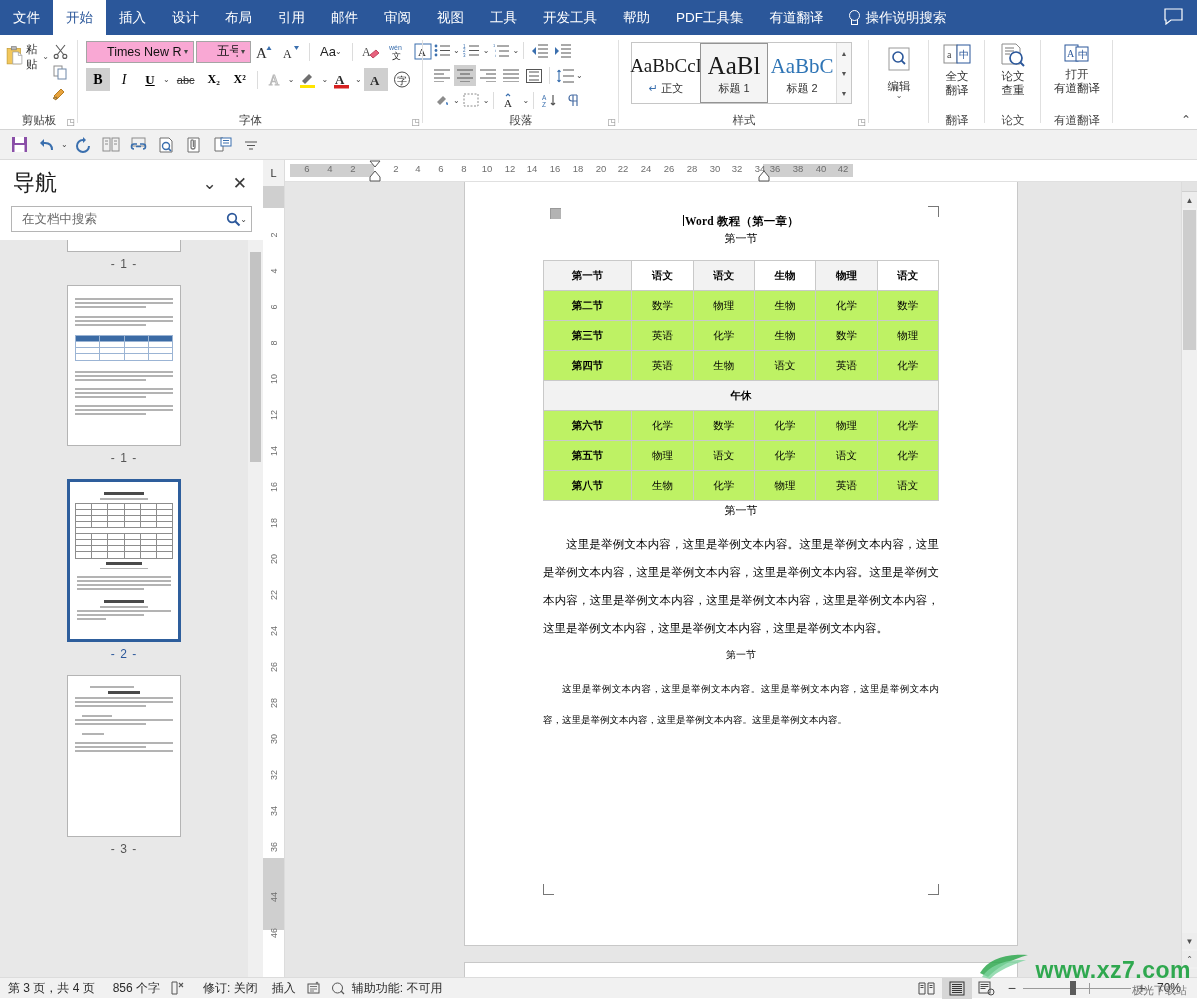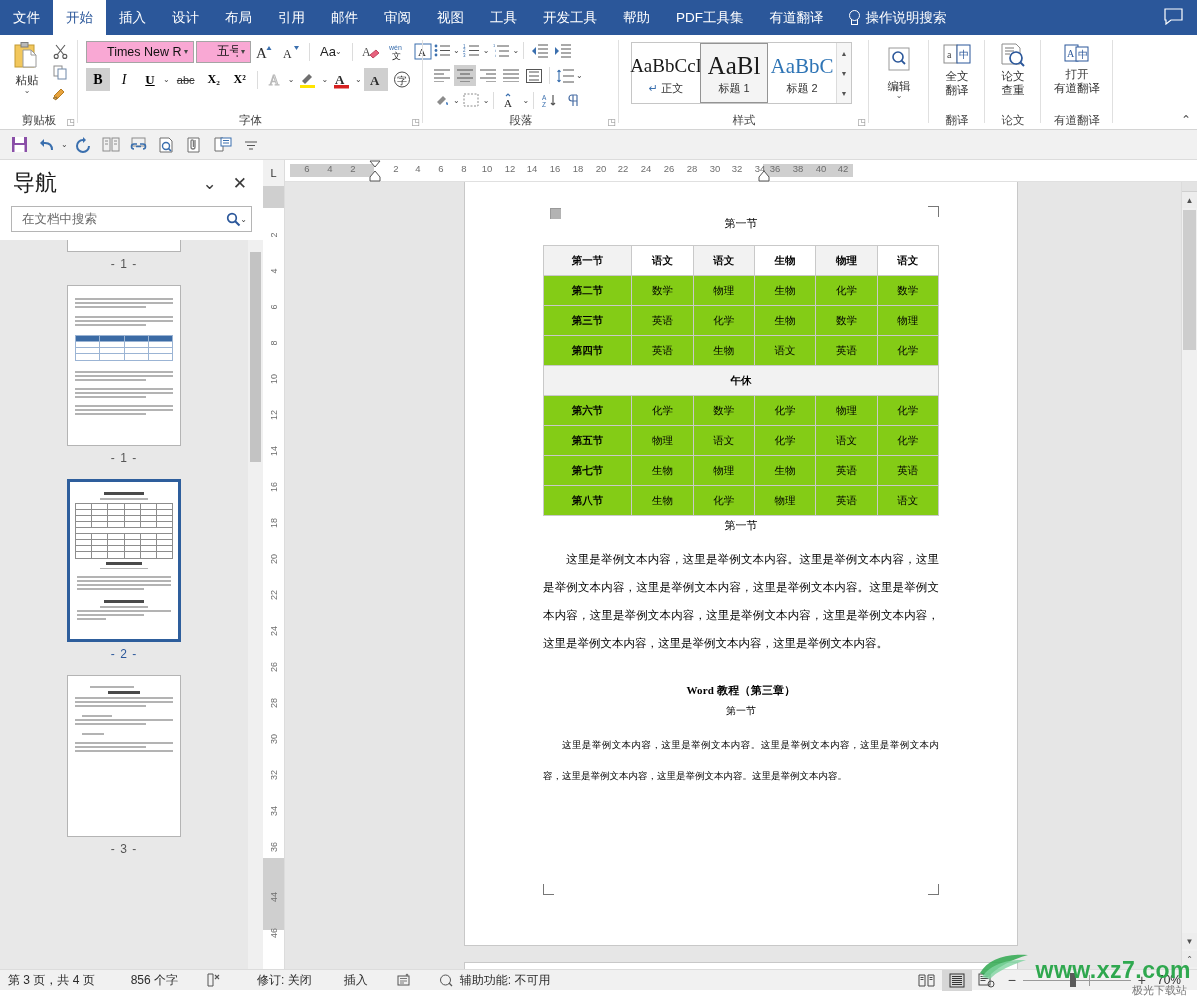--- a/index.html
+++ b/index.html
@@ -49,21 +49,21 @@
   }
   .rgroup .sep { position: absolute; right: 0; top: 5px; bottom: 6px; width: 1px; background: #e0e0e0; }
   .dlg {
     position: absolute; right: 3px; bottom: 2px; width: 9px; height: 9px;
     font-size: 9px; color: #8a8a8a; line-height: 9px;
   }
   .btn { display:inline-flex; align-items:center; justify-content:center; cursor: default; }
 
   
   .g-clip { width: 78px; }
-  .paste-btn { width: 44px; display:flex; flex-direction:column; align-items:center; padding-top:2px; }
+  .paste-btn { width: 44px; display:flex; flex-direction:row; align-items:center; padding-top:2px; }
   .paste-lbl { font-size: 11.5px; color: #333; margin-top: 1px; }
   .mini-caret { font-size: 8px; color: #555; line-height: 6px; }
   .clip-side { display:flex; flex-direction:column; gap: 3px; padding-top: 3px; }
 
   
   .g-font { width: 345px; }
   .font-row { display: flex; align-items: center; gap: 2px; height: 25px; }
   .combo {
     height: 22px; border: 1px solid #a5a5a5; background:#f9a8d4; display:flex; align-items:center;
     font-size: 12.5px; color:#111; padding: 0 2px 0 20px; position: relative;
@@ -182,39 +182,39 @@
   .dsub { text-align:center; font-size: 11px; margin-top: 2px; }
   .caret { display:inline-block; width:0; border-left:1px solid #000; height: 11px; vertical-align:-1px; margin-right:1px;}
 
   table.sched { border-collapse: collapse; width: 100%; margin-top: 14px; font-size: 10.5px; }
   table.sched td {
     border: 1px solid #c9c9c9; height: 30px; text-align:center; vertical-align:middle;
     font-family:"Liberation Sans","DejaVu Sans",sans-serif;
   }
   table.sched td.hcell { font-weight: bold; }
   table.sched td.shade { background:#f2f2f2; }
-  table.sched tr.alt td { background:#84cc16; }
+  table.sched tr.alt td { background:#bef264; }
   table.sched td.lunch { font-weight:bold; background:#f2f2f2; }
 
   .para { font-size: 11.5px; line-height: 28px; text-align: justify; text-indent: 2em; margin-top: 12px; }
   .para.small { font-size: 9.5px; line-height: 31px; }
   .sig { font-size: 9.5px; margin-top: 4px; padding-left: 40px; }
   .sig span.nm { padding-left: 46px; }
 
   
   .vscroll { position:absolute; right:0; top:22px; bottom:0; width: 16px; background:#f0f0f0; border-left:1px solid #dcdcdc; }
   .vs-arrow { height: 16px; display:flex; align-items:center; justify-content:center; font-size:8px; color:#505050; background:#ededed; }
   .vs-thumb { position:absolute; left:1px; right:1px; top: 16px; height: 130px; background:#cdcdcd; }
   .vs-split { position:absolute; top:0; left:0; right:0; height: 10px; background:#e3e3e3; border-bottom:1px solid #cfcfcf;}
 
   
   .statusbar {
-    position:absolute; left:0; right:0; bottom:16px; height:21px; background:#f1f1f1;
+    position:absolute; left:0; right:0; bottom:8px; height:21px; background:#f1f1f1;
     border-top:1px solid #dcdcdc; display:flex; align-items:center; font-size: 12px; color:#2b2b2b;
-    padding-left: 8px; gap: 18px;
+    padding-left: 8px; gap: 0;
   }
   .sb-item { padding: 0 10px 0 0; white-space:nowrap; display:flex; align-items:center; gap:5px;}
   .sb-right { margin-left:auto; display:flex; align-items:center; height:100%; }
   .viewbtn { width: 30px; height: 21px; display:flex; align-items:center; justify-content:center; }
   .viewbtn.active { background:#d6d6d6; }
   .zoomwrap { display:flex; align-items:center; gap: 7px; padding: 0 10px 0 6px; }
   .zline { width: 108px; height: 21px; position:relative; display:flex; align-items:center; }
   .zline::before { content:""; position:absolute; left:0; right:0; top:10px; height:1px; background:#9a9a9a; }
   .zthumb { position:absolute; left: 47px; width: 6px; height: 14px; background:#5b5b5b; }
   .zmid { position:absolute; left: 66px; top: 5px; width:1px; height: 11px; background:#9a9a9a; }
@@ -1008,20 +1008,21 @@
       </div>
 
       <div class="pages">
         <div class="page" style="height:763px">
           <div class="corner tl"></div>
           <div class="corner tr"></div>
           <div class="corner bl"></div>
           <div class="corner br"></div>
 
           <div class="doc-inner">
+            <div class="dtitle"><span class="caret"></span><span>Word 教程（第一章）</span></div>
             <div class="dsub">第一节</div>
 
             <table class="sched">
               <tbody>
                   <tr>
                 <td class="hcell shade">第一节</td>
                 <td class="hcell">语文</td>
                 <td class="hcell shade">语文</td>
                 <td class="hcell">生物</td>
                 <td class="hcell shade">物理</td>
@@ -1064,42 +1065,33 @@
               </tr>
               <tr class="alt">
                 <td class="hcell">第五节</td>
                 <td>物理</td>
                 <td>语文</td>
                 <td>化学</td>
                 <td>语文</td>
                 <td>化学</td>
               </tr>
               <tr class="alt">
-                <td class="hcell">第七节</td>
-                <td>生物</td>
-                <td>物理</td>
-                <td>生物</td>
-                <td>英语</td>
-                <td>英语</td>
-              </tr>
-              <tr class="alt">
                 <td class="hcell">第八节</td>
                 <td>生物</td>
                 <td>化学</td>
                 <td>物理</td>
                 <td>英语</td>
                 <td>语文</td>
               </tr>
             </tbody>
               </table>
 
             <div class="dsub">第一节</div>
             <div class="para">这里是举例文本内容，这里是举例文本内容。这里是举例文本内容，这里是举例文本内容，这里是举例文本内容，这里是举例文本内容。这里是举例文本内容，这里是举例文本内容，这里是举例文本内容，这里是举例文本内容，这里是举例文本内容，这里是举例文本内容，这里是举例文本内容。</div>
 
-            <div class="dtitle" style="margin-top:26px;font-size:11px">Word 教程（第三章）</div>
             <div class="dsub" style="font-size:10px;margin-top:6px">第一节</div>
             <div class="para small">这里是举例文本内容，这里是举例文本内容。这里是举例文本内容，这里是举例文本内容，这里是举例文本内容，这里是举例文本内容。这里是举例文本内容。</div>
           </div>
         </div>
 
         <div class="page" style="height:120px;margin-top:18px">
           
           
         </div>
       </div>

